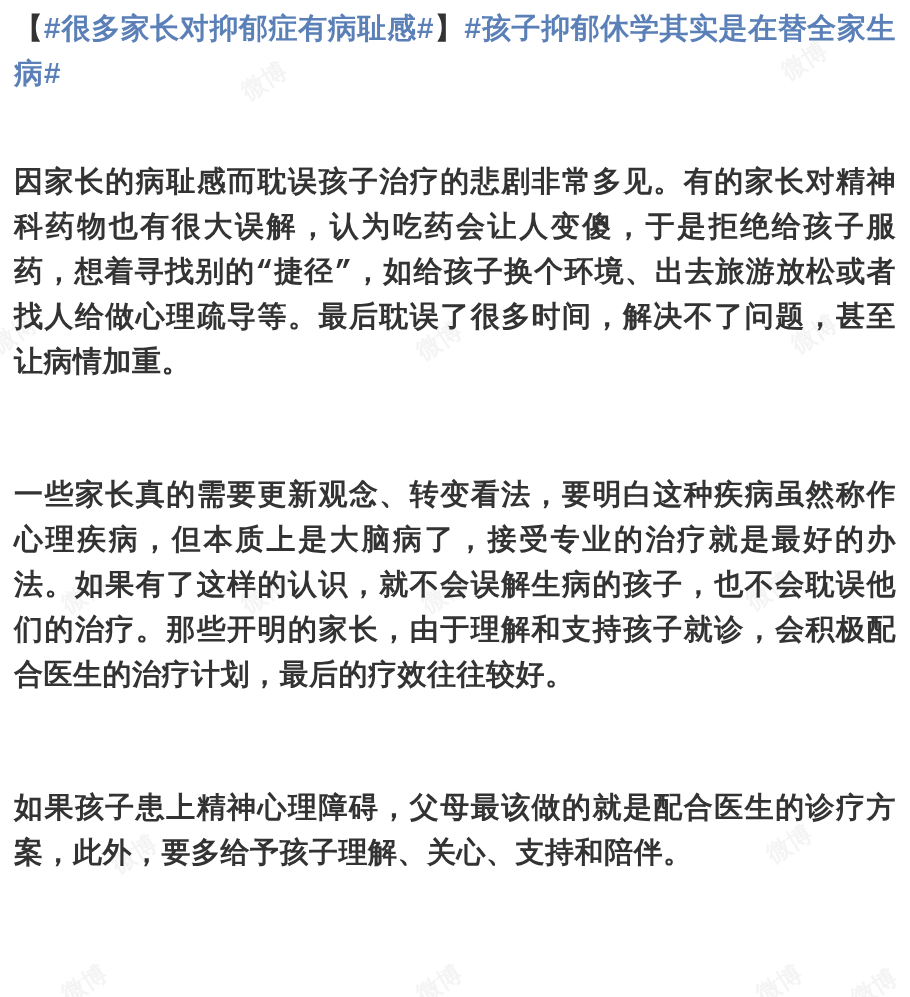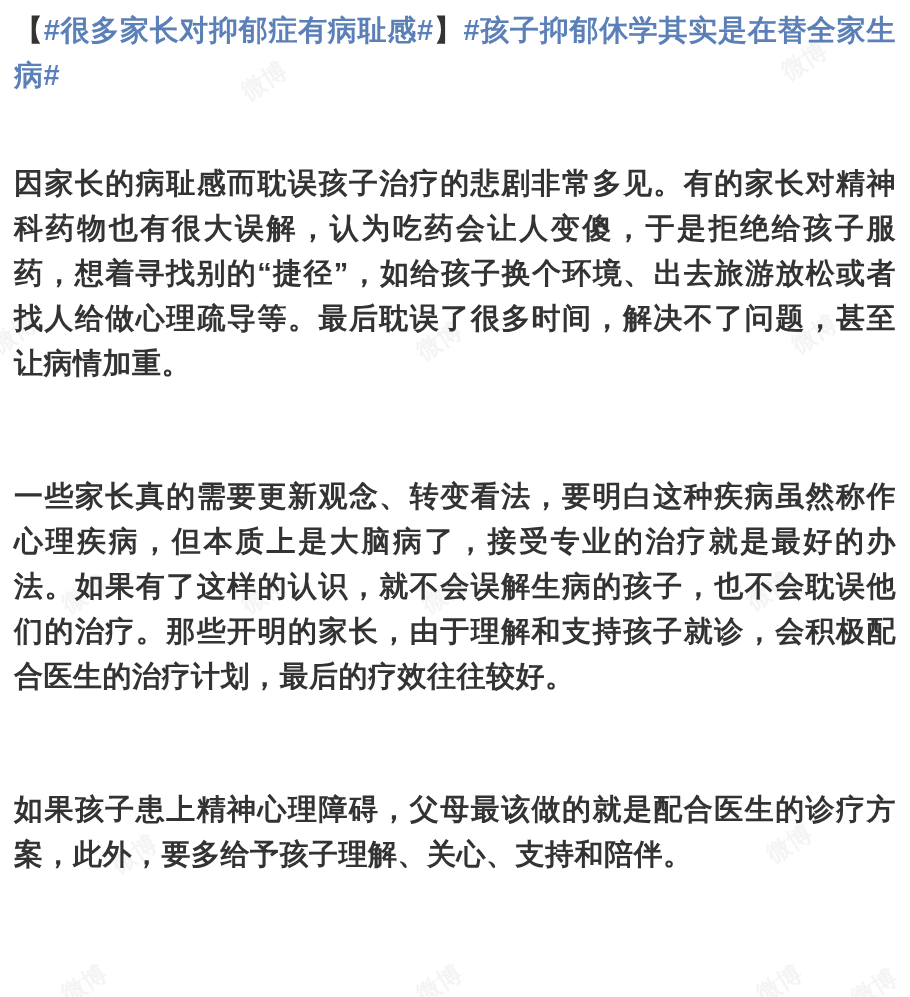--- a/index.html
+++ b/index.html
@@ -36,20 +36,21 @@
     padding: 8px 14px 0 14px;
     font-size: 29px;
     line-height: 45px;
     font-weight: bold;
     color: var(--text, #333333);
     letter-spacing: 0.5px;
     text-align: justify;
   }
   .para {
     margin: 0;
+    font-family: Liberation Mono, monospace;
   }
   .gap-sm { margin-top: 63px; }
   .gap    { margin-top: 88px; }
   .topic {
     color: var(--link-blue, #5b80b8);
     cursor: pointer;
   }
   .bracket {
     color: var(--text, #333333);
   }

